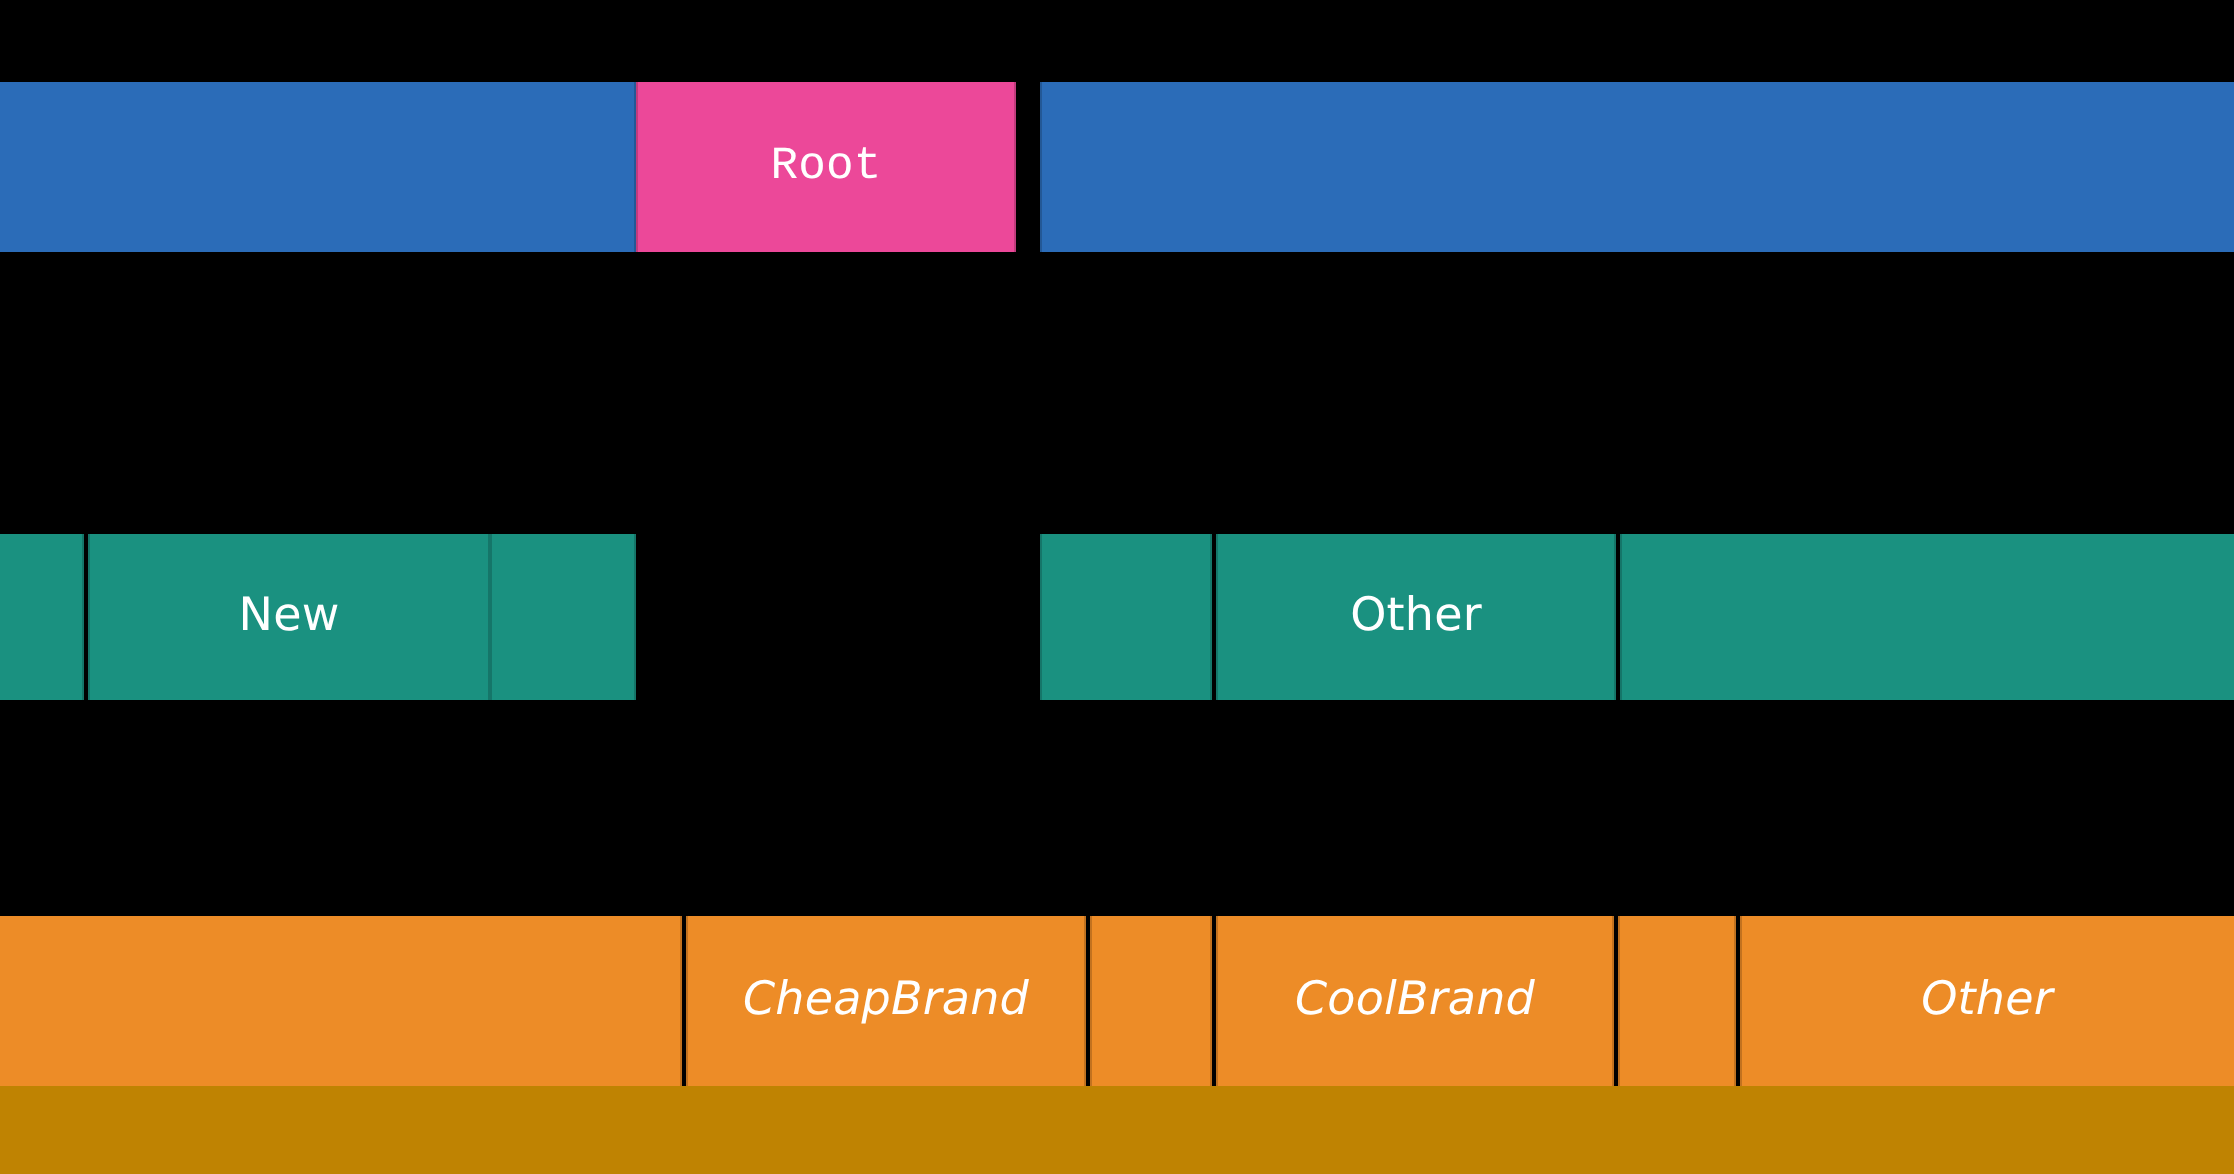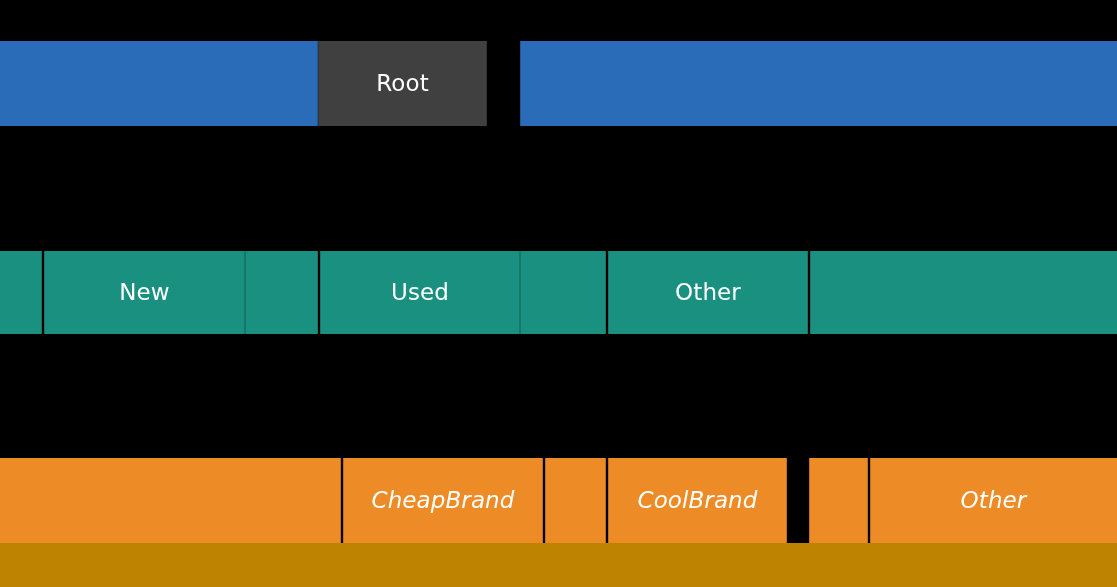--- a/index.html
+++ b/index.html
@@ -71,39 +71,36 @@
   }
 </style>
 </head>
 <body>
 
 <div id="chart-root" style="background: rgb(0, 0, 0); width: 1117px; height: 587px;">
     <div class="level-row" style="top: 41px; height: 85px;">
       <div class="node seam-right" style="left: 0px; width: 318px; background: rgb(43, 108, 184);">
         <span class="node-label"></span>
       </div>
-      <div class="node seam-left seam-right" style="left: 318px; width: 169px; background: #404040;">
+      <div class="node seam-left seam-right" style="left: 318px; width: 190px; background: #ec4899; font-family: Liberation Mono, monospace;">
         <span class="node-label">Root</span>
       </div>
       <div class="node seam-left" style="left: 520px; width: 597px; background: rgb(43, 108, 184);">
         <span class="node-label"></span>
       </div>
     </div>
-    <div class="level-row" style="top: 251px; height: 83px;">
+    <div class="level-row" style="top: 267px; height: 83px;">
       <div class="node seam-right" style="left: 0px; width: 42px; background: rgb(26, 145, 128);">
         <span class="node-label"></span>
       </div>
       <div class="node seam-left seam-right" style="left: 44px; width: 201px; background: rgb(26, 145, 128);">
         <span class="node-label">New</span>
       </div>
       <div class="node seam-left seam-right" style="left: 245px; width: 73px; background: rgb(26, 145, 128);">
         <span class="node-label"></span>
-      </div>
-      <div class="node seam-left seam-right" style="left: 320px; width: 200px; background: rgb(26, 145, 128);">
-        <span class="node-label">Used</span>
       </div>
       <div class="node seam-left seam-right" style="left: 520px; width: 86px; background: rgb(26, 145, 128);">
         <span class="node-label"></span>
       </div>
       <div class="node seam-left seam-right" style="left: 608px; width: 200px; background: rgb(26, 145, 128);">
         <span class="node-label">Other</span>
       </div>
       <div class="node seam-left" style="left: 810px; width: 307px; background: rgb(26, 145, 128);">
         <span class="node-label"></span>
       </div>
@@ -111,21 +108,21 @@
     <div class="level-row" style="top: 458px; height: 85px; font-style: italic;">
       <div class="node seam-right" style="left: 0px; width: 341px; background: rgb(237, 140, 39);">
         <span class="node-label"></span>
       </div>
       <div class="node seam-left seam-right" style="left: 343px; width: 200px; background: rgb(237, 140, 39);">
         <span class="node-label">CheapBrand</span>
       </div>
       <div class="node seam-left seam-right" style="left: 545px; width: 61px; background: rgb(237, 140, 39);">
         <span class="node-label"></span>
       </div>
-      <div class="node seam-left seam-right" style="left: 608px; width: 179px; background: rgb(237, 140, 39);">
+      <div class="node seam-left seam-right" style="left: 608px; width: 199px; background: rgb(237, 140, 39);">
         <span class="node-label">CoolBrand</span>
       </div>
       <div class="node seam-left seam-right" style="left: 809px; width: 59px; background: rgb(237, 140, 39);">
         <span class="node-label"></span>
       </div>
       <div class="node seam-left" style="left: 870px; width: 247px; background: rgb(237, 140, 39);">
         <span class="node-label">Other</span>
       </div>
     </div>
     <div class="level-row" style="top: 543px; height: 44px;">

